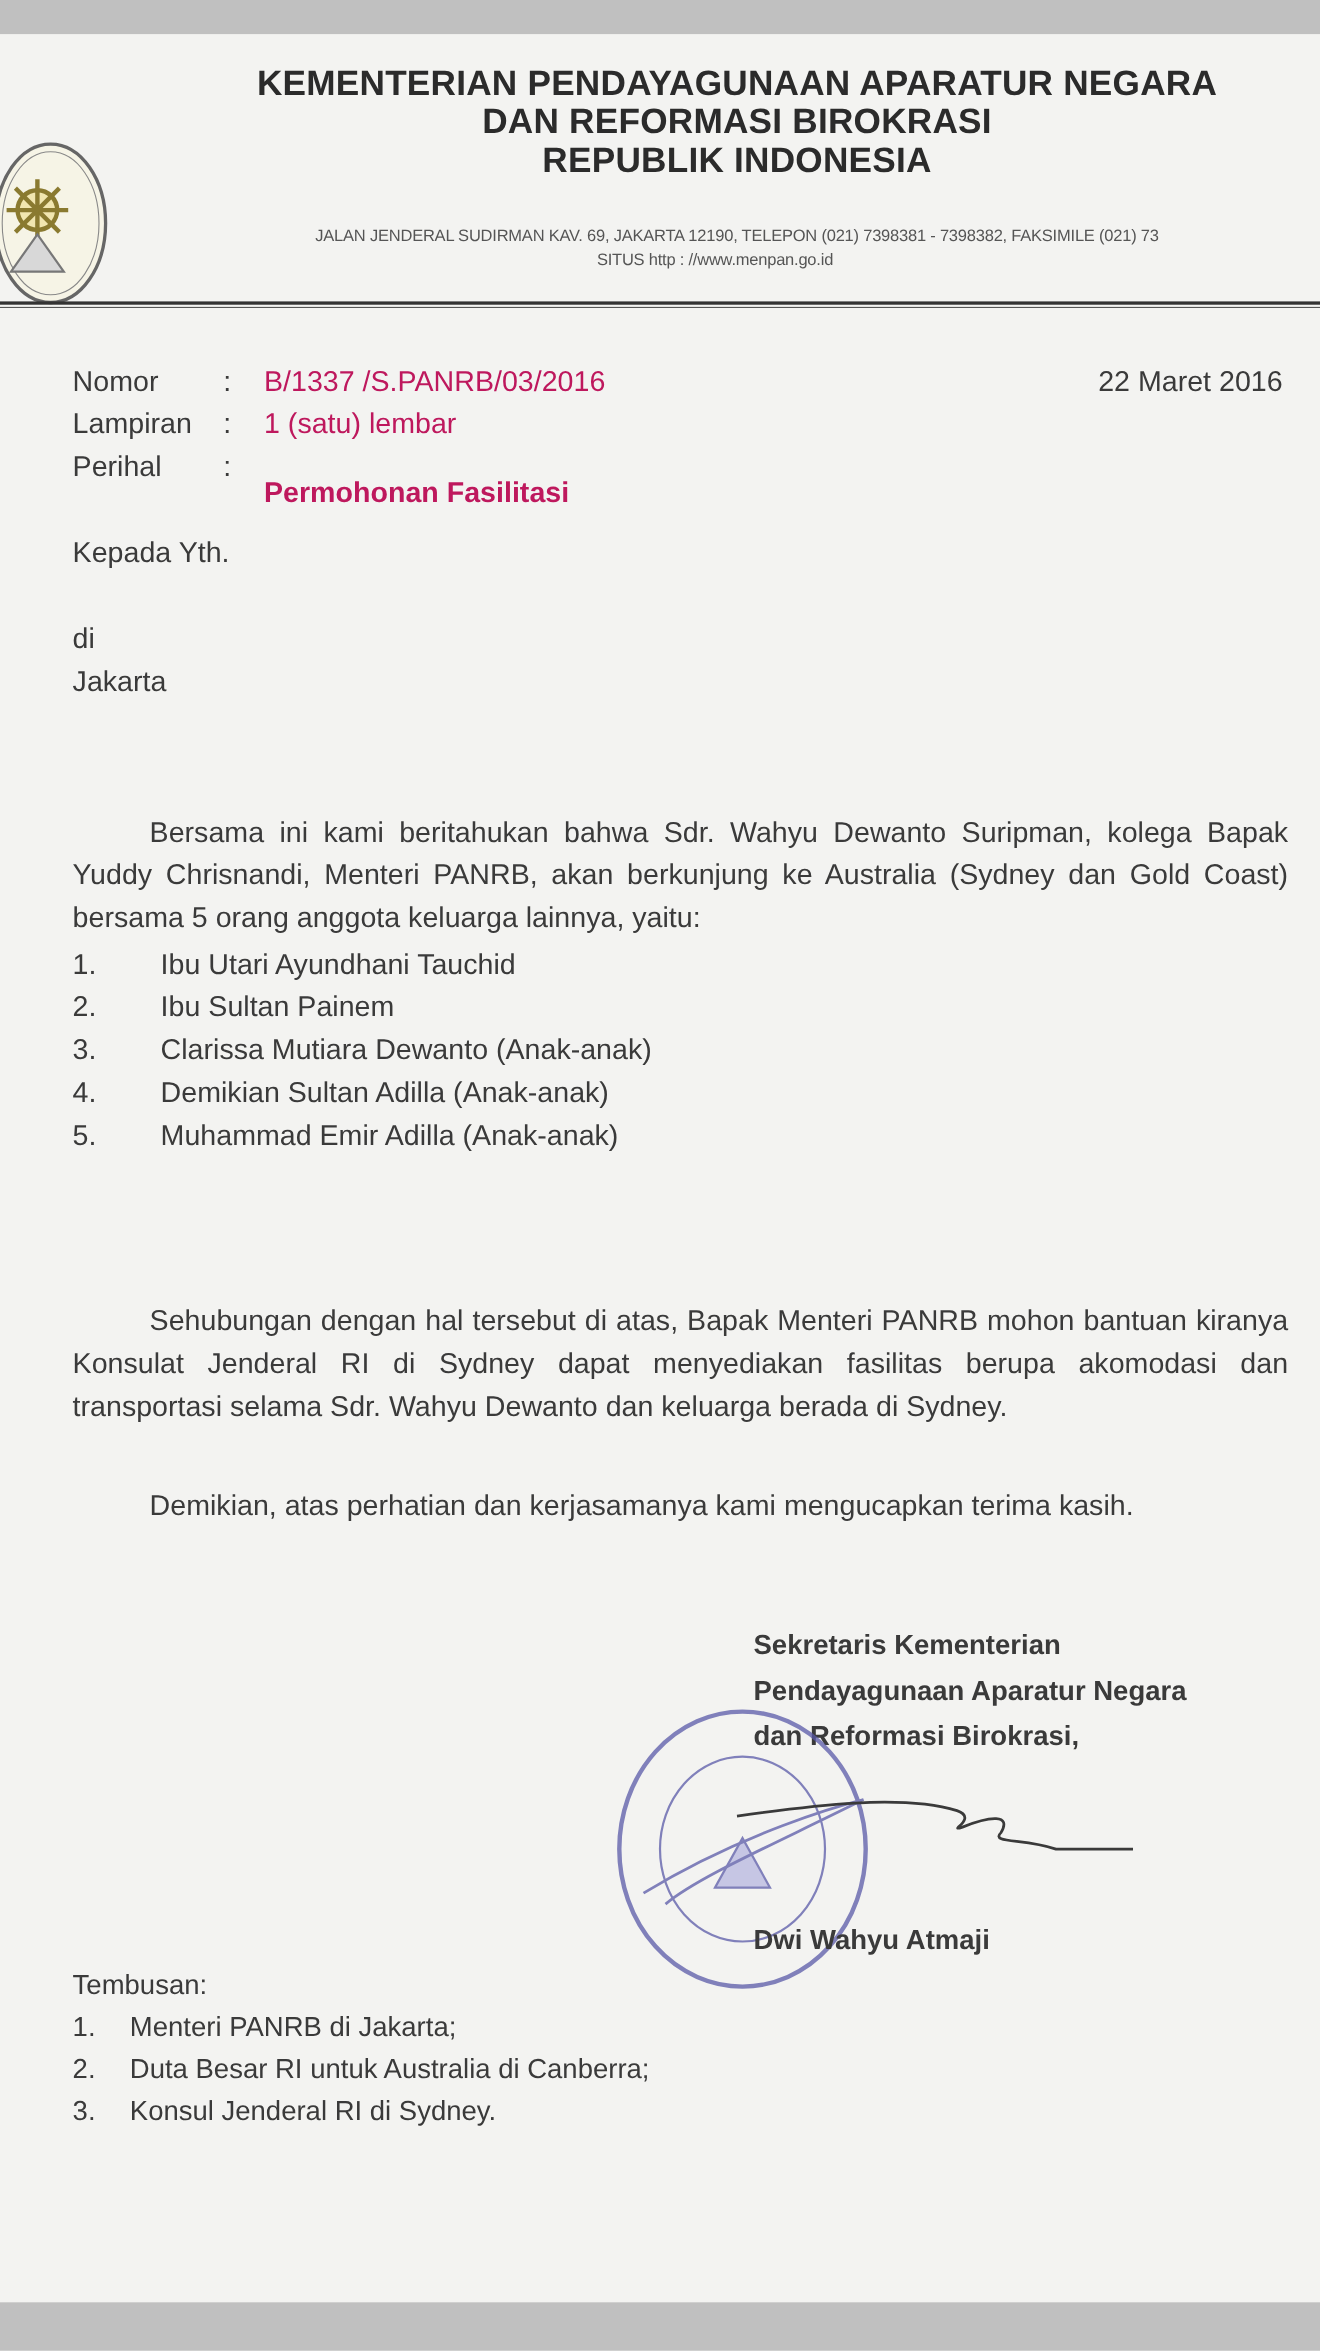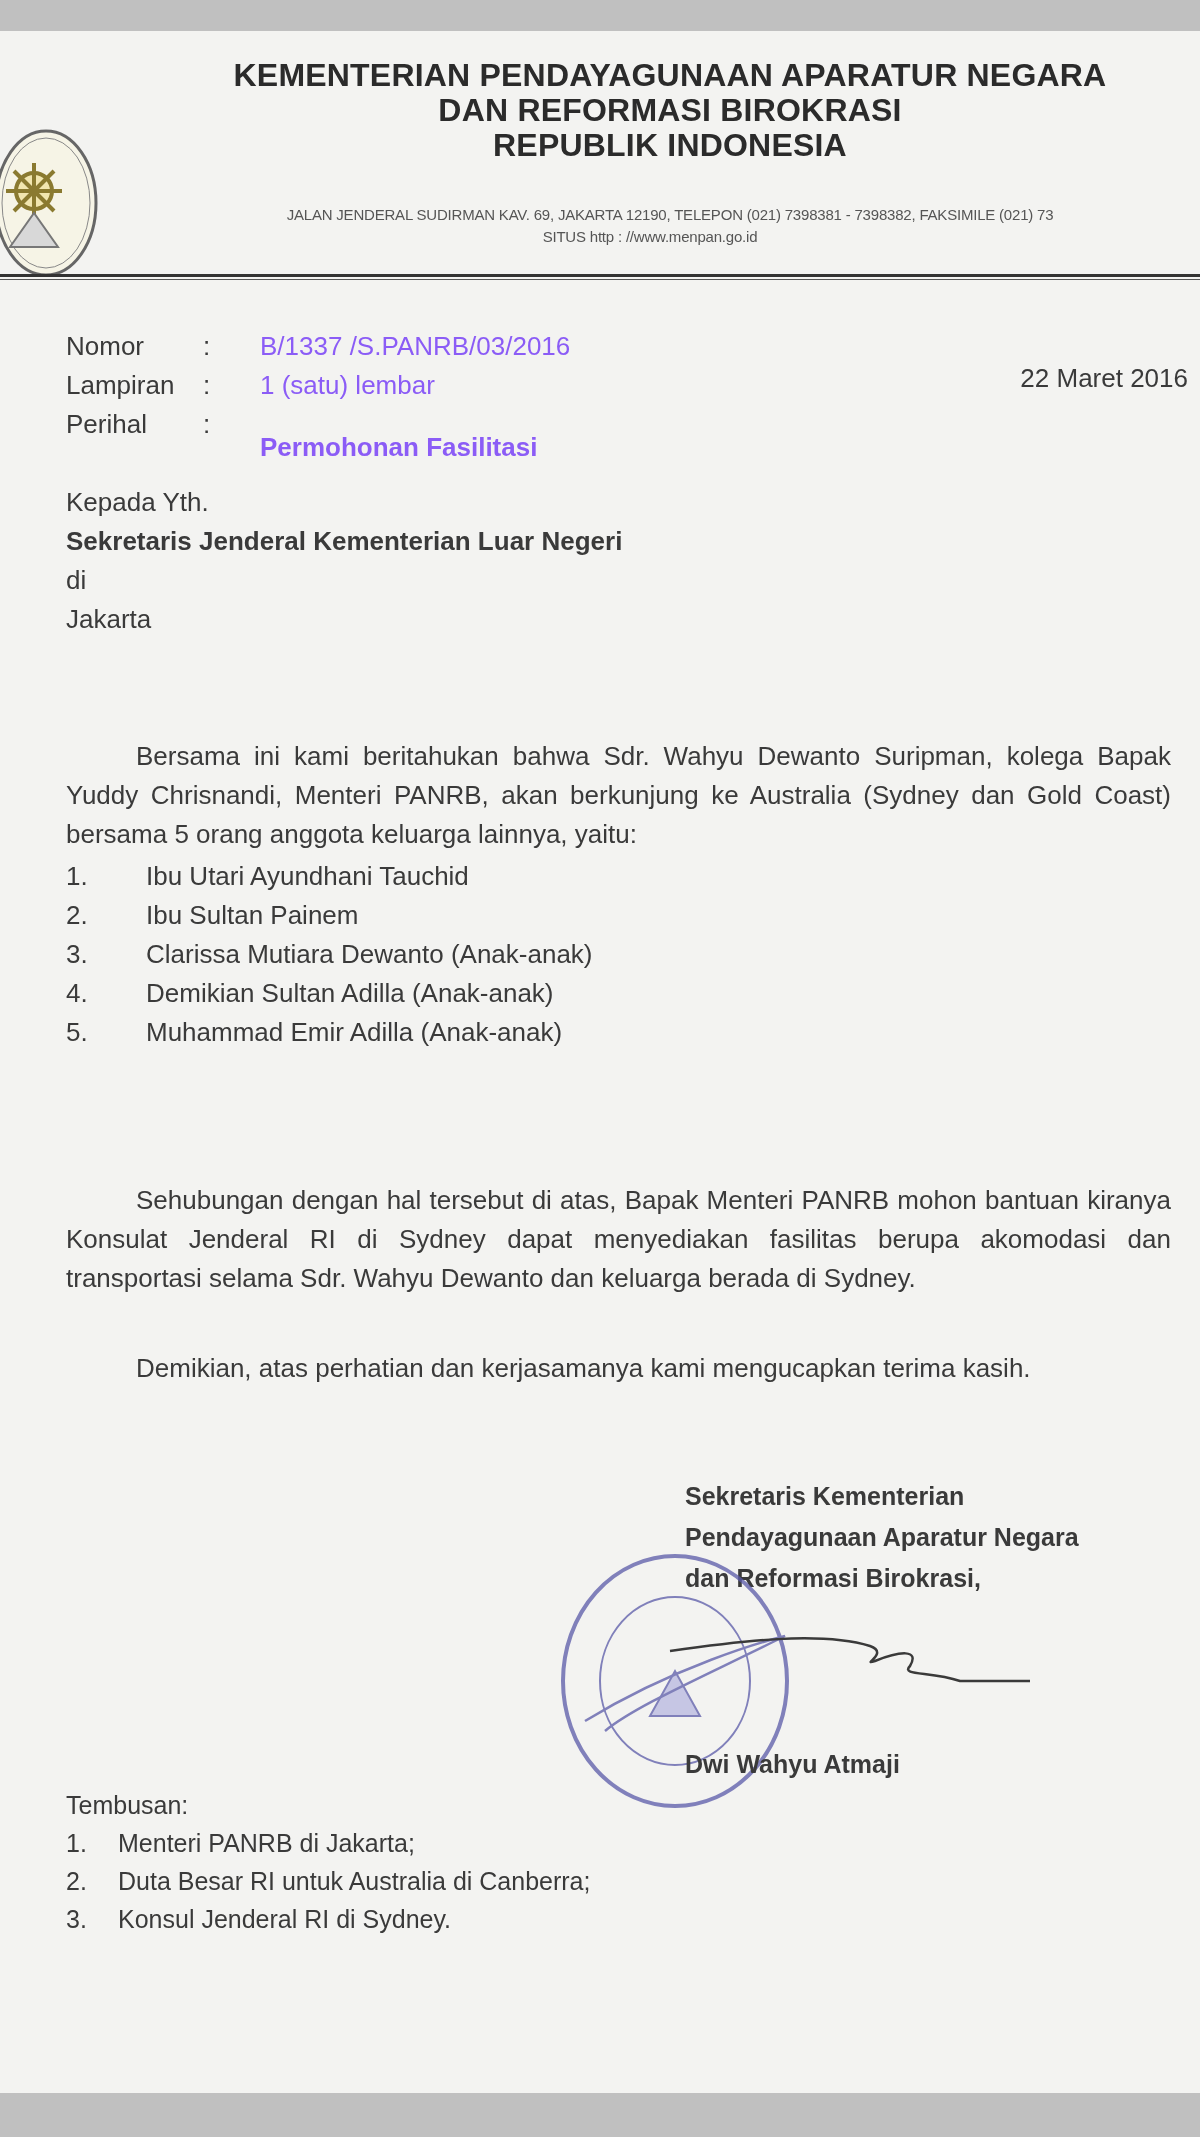--- a/index.html
+++ b/index.html
@@ -23,21 +23,21 @@
     font-size: 15px; color: #555; white-space: nowrap; letter-spacing: -0.2px;
   }
   .rule1 { position: absolute; left: 0; top: 243px; width: 1200px; height: 3px; background: #333; }
   .rule2 { position: absolute; left: 0; top: 248px; width: 1200px; height: 1px; background: #555; }
   .logo { position: absolute; left: -4px; top: 96px; width: 106px; height: 152px; }
 
   .t { position: absolute; font-size: 26px; color: #3a3a3a; white-space: nowrap; }
   .b { font-weight: bold; }
   .meta-label { position: absolute; left: 66px; font-size: 26px; color: #3a3a3a; }
   .meta-colon { position: absolute; left: 203px; font-size: 26px; color: #3a3a3a; }
-  .meta-val { position: absolute; left: 240px; font-size: 26px; color: #8b5cf6; white-space: nowrap; margin-left: 20px; }
+  .meta-val { position: absolute; left: 240px; font-size: 26px; color: #be185d; white-space: nowrap; }
 
   .para { position: absolute; left: 66px; width: 1105px; font-size: 26px; line-height: 39px;
           color: #3a3a3a; text-align: justify; text-indent: 70px; }
   .list-num { position: absolute; left: 66px; font-size: 26px; color: #3a3a3a; }
   .list-txt { position: absolute; left: 146px; font-size: 26px; color: #3a3a3a; white-space: nowrap; }
   .cc-num { position: absolute; left: 66px; font-size: 25px; color: #3a3a3a; }
   .cc-txt { position: absolute; left: 118px; font-size: 25px; color: #3a3a3a; white-space: nowrap; }
   .sig { position: absolute; left: 685px; font-size: 25px; font-weight: bold; color: #3a3a3a; white-space: nowrap; margin-top: 31px; }
   .stamp { position: absolute; left: 555px; top: 1515px; width: 270px; height: 270px; }
 </style>
@@ -65,32 +65,31 @@
   <div class="lh-title" style="top:96px">REPUBLIK INDONESIA</div>
   <div class="lh-small" style="top:175px">JALAN JENDERAL SUDIRMAN KAV. 69, JAKARTA 12190, TELEPON (021) 7398381 - 7398382, FAKSIMILE (021) 73</div>
   <div class="lh-small" style="top:197px; left:-20px;">SITUS http : //www.menpan.go.id</div>
 
   <div class="rule1"></div>
   <div class="rule2"></div>
 
   <div class="meta-label" style="top:300px">Nomor</div>
   <div class="meta-colon" style="top:300px">:</div>
   <div class="meta-val" style="top:300px">B/1337 /S.PANRB/03/2016</div>
-  <div class="t" style="top:300px; right:12px;margin-top:32px;">22 Maret 2016</div>
+  <div class="t" style="top:300px; right:34px;">22 Maret 2016</div>
 
   <div class="meta-label" style="top:339px">Lampiran</div>
   <div class="meta-colon" style="top:339px">:</div>
   <div class="meta-val" style="top:339px">1 (satu) lembar</div>
 
   <div class="meta-label" style="top:378px">Perihal</div>
   <div class="meta-colon" style="top:378px">:</div>
   <div class="meta-val b" style="top:401px">Permohonan Fasilitasi</div>
 
   <div class="t" style="top:456px; left:66px;">Kepada Yth.</div>
-  <div class="t b" style="top:495px; left:66px;">Sekretaris Jenderal Kementerian Luar Negeri</div>
   <div class="t" style="top:534px; left:66px;">di</div>
   <div class="t" style="top:573px; left:66px;">Jakarta</div>
 
   <div class="para" style="top:706px">Bersama ini kami beritahukan bahwa Sdr. Wahyu Dewanto Suripman, kolega Bapak Yuddy Chrisnandi, Menteri PANRB, akan berkunjung ke Australia (Sydney dan Gold Coast) bersama 5 orang anggota keluarga lainnya, yaitu:</div>
 
   <div class="list-num" style="top:830px">1.</div>
   <div class="list-txt" style="top:830px">Ibu Utari Ayundhani Tauchid</div>
   <div class="list-num" style="top:869px">2.</div>
   <div class="list-txt" style="top:869px">Ibu Sultan Painem</div>
   <div class="list-num" style="top:908px">3.</div>

